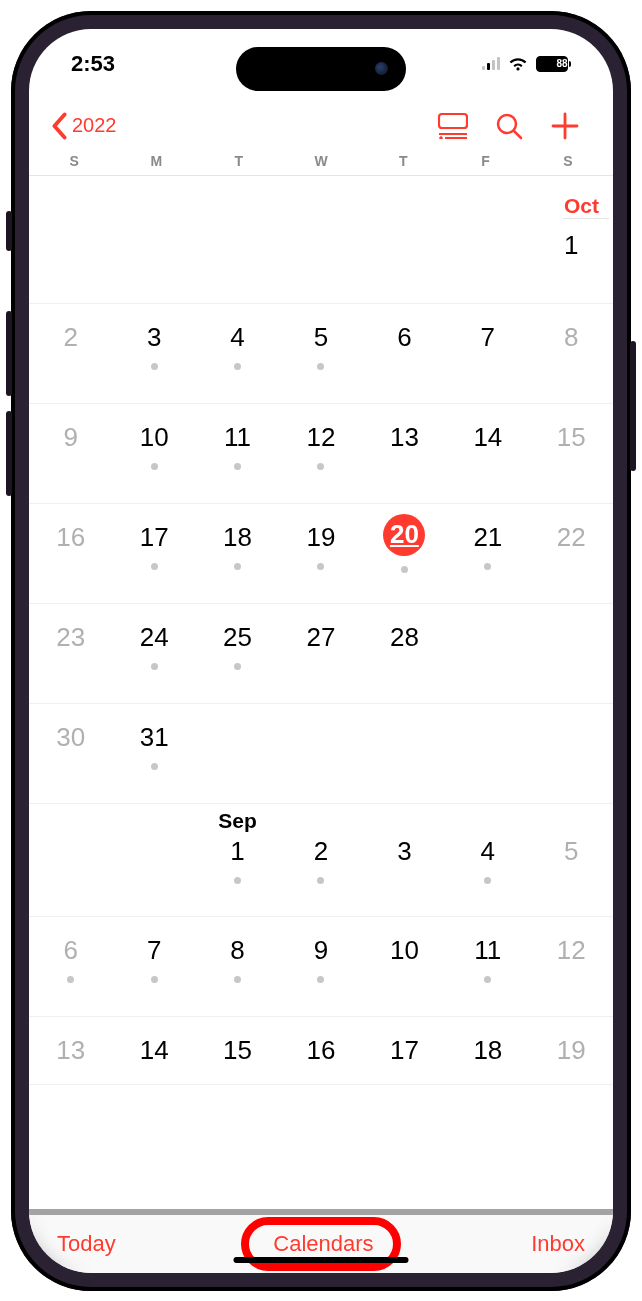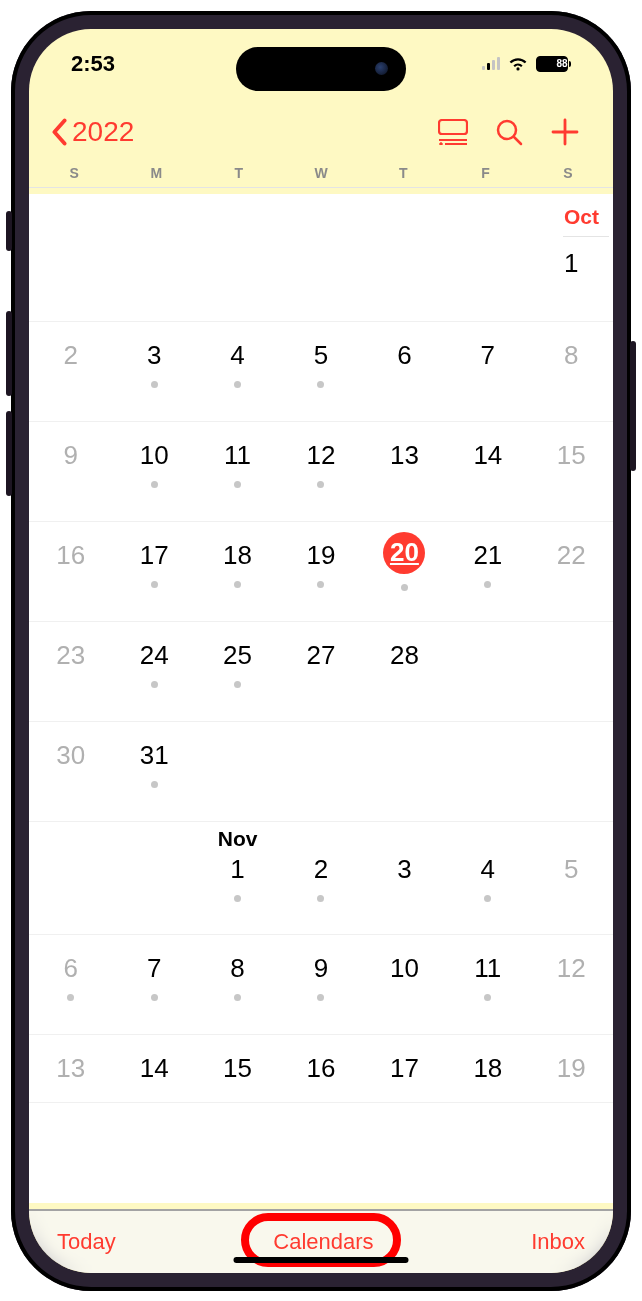--- a/index.html
+++ b/index.html
@@ -26,27 +26,26 @@
     background: #1d1522;
     border-radius: 4px;
   }
   .side-btn.left1 { left: -5px; top: 200px; width: 6px; height: 40px; }
   .side-btn.left2 { left: -5px; top: 300px; width: 6px; height: 85px; }
   .side-btn.left3 { left: -5px; top: 400px; width: 6px; height: 85px; }
   .side-btn.right { right: -5px; top: 330px; width: 6px; height: 130px; }
   .screen {
     width: 100%;
     height: 100%;
-    background: #fef9c3;
+    background: #ffffff;
     border-radius: 62px;
     overflow: hidden;
     position: relative;
     display: flex;
     flex-direction: column;
-    gap: 6px;
   }
   .notch {
     position: absolute;
     top: 18px;
     left: 50%;
     transform: translateX(-50%);
     width: 170px;
     height: 44px;
     background: #000;
     border-radius: 30px;
@@ -84,21 +83,21 @@
   .cell-bars i { width:3.5px; background:#c4c4c4; border-radius:1px; }
   .cell-bars i:nth-child(1){height:4px;} .cell-bars i:nth-child(2){height:7px;background:#000;}
   .cell-bars i:nth-child(3){height:10px;} .cell-bars i:nth-child(4){height:13px;}
   .nav-bar {
     height: 54px;
     display: flex;
     align-items: center;
     padding: 0 22px;
     gap: 4px;
   }
-  .nav-bar .back { display:flex; align-items:center; color:#ff3b30; font-size:28px; }
+  .nav-bar .back { display:flex; align-items:center; color:#ff3b30; font-size:20px; }
   .nav-bar .back svg { width:17px; height:28px; stroke:#ff3b30; }
   .spacer { flex: 1; }
   .nav-ico { width: 52px; display:flex; justify-content:center; }
   .nav-ico svg { stroke:#ff3b30; }
   .dayhead-row {
     display: grid;
     grid-template-columns: repeat(7, 1fr);
     padding: 0 4px 6px;
     border-bottom: 1px solid #e4e4e4;
   }
@@ -125,21 +124,21 @@
     flex-direction: column;
     align-items: center;
     padding-top: 16px;
     position: relative;
   }
   .month-start .cell { padding-top: 30px; }
   .mlabel {
     position:absolute; top:3px;
     font-size:21px; font-weight:700; color:#000;
   }
-  .mlabel.red { color:#ff3b30; right:14px; top:9px; }
+  .mlabel.red { color:#ff3b30; right:14px; top:16px; }
   .mlabel.blk { color:#000; }
   .num {
     font-size: 26px;
     color: #000;
     font-weight: 400;
   }
   .num.dim { color: #b0b0b0; }
   .num.today {
     background:#ff3b30; color:#fff; font-weight:600;
     width:42px; height:42px; border-radius:50%;
@@ -149,21 +148,21 @@
   }
   .short .cell { padding-top: 52px; }
   .dot {
     width:7px; height:7px; background:#c7c7c7; border-radius:50%;
     margin-top: 10px;
   }
   .toolbar {
     height: 64px;
     background:#f7f7f7cc;
     backdrop-filter: blur(8px);
-    border-top:2px solid #a3a3a3;
+    border-top:6px solid #a3a3a3;
     display:flex;
     justify-content:space-between;
     align-items:center;
     padding: 0 28px;
     position: relative;
   }
   .tbbtn { color:#ff3b30; font-size:22px; }
   .highlight-ring {
     position:absolute;
     left:50%; transform:translateX(-50%);
@@ -375,21 +374,21 @@
           <div class="cell"></div>
           <div class="cell"></div>
           <div class="cell"></div>
           <div class="cell"></div>
           <div class="cell"></div>
         </div>
         <div class="week month-start">
           <div class="cell"></div>
           <div class="cell"></div>
           <div class="cell">
-            <div class="mlabel blk">Nov</div>
+            <div class="mlabel blk">Sep</div>
             <div class="num">1</div>
             <div class="dot"></div>
           </div>
           <div class="cell">
             <div class="num">2</div>
             <div class="dot"></div>
           </div>
           <div class="cell">
             <div class="num">3</div>
           </div>

